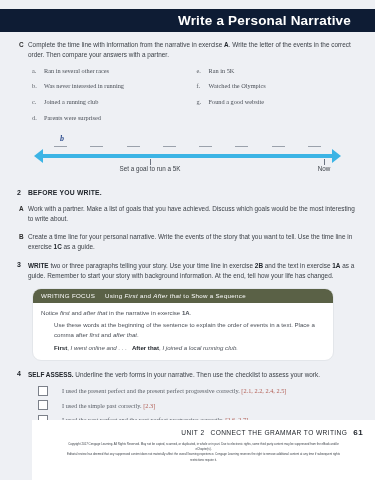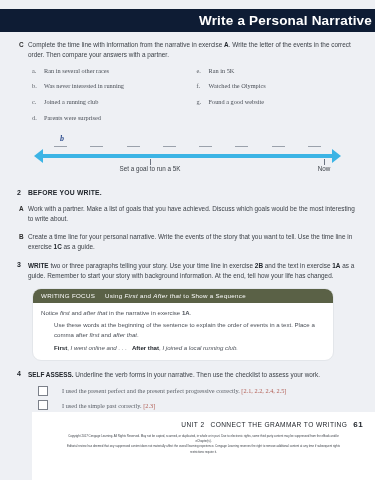--- a/index.html
+++ b/index.html
@@ -23,21 +23,21 @@
     background: #0e1c34;
     display: flex;
     align-items: center;
     justify-content: flex-end;
   }
   .header-title {
     color: #ffffff;
     font-size: 13.5px;
     font-weight: bold;
     letter-spacing: 0.2px;
-    padding-right: 3px;
+    padding-right: 24px;
   }
   
   .content {
     position: absolute;
     top: 32px; left: 0; right: 0; bottom: 0;
     background: #eef0f4;
     padding: 0 14px;
     box-sizing: border-box;
   }
   .ex-row {
@@ -215,21 +215,21 @@
     color: #5b6068;
   }
   .check-txt .ref { color: #b05a50; }
   .check-txt i { font-style: italic; }
 
   
   .footer {
     position: absolute;
     left: 0; right: 0; bottom: 0;
     background: #ffffff;
-    height: 68px;
+    height: 60px;
     margin-left: 32px;
   }
   .footer-line {
     position: absolute;
     right: 12px; top: 8px;
     font-size: 6.6px;
     color: #20252b;
     letter-spacing: 0.4px;
     display: flex;
     align-items: baseline;

